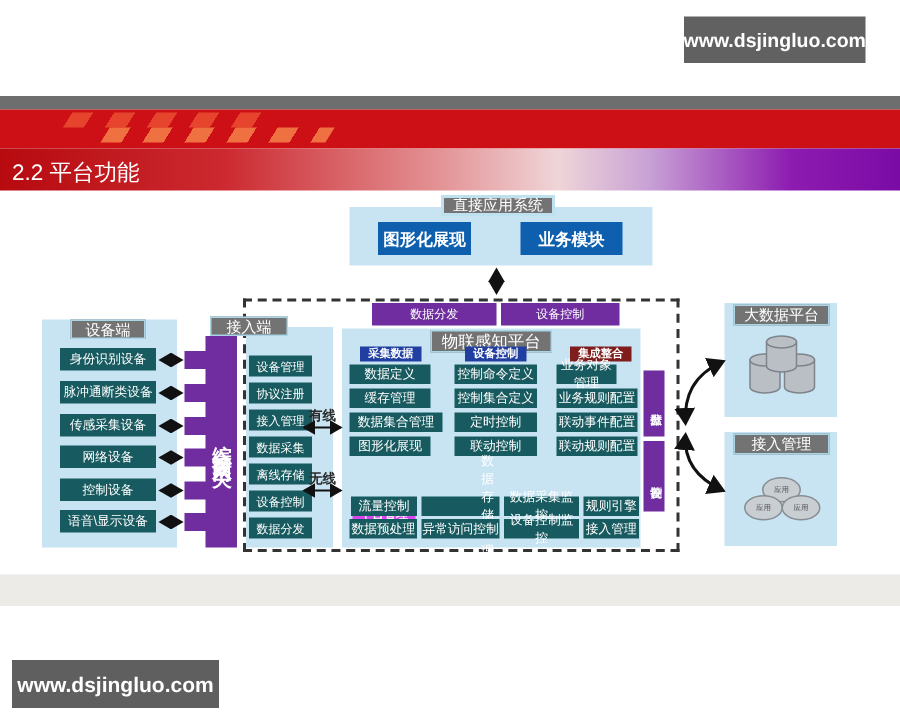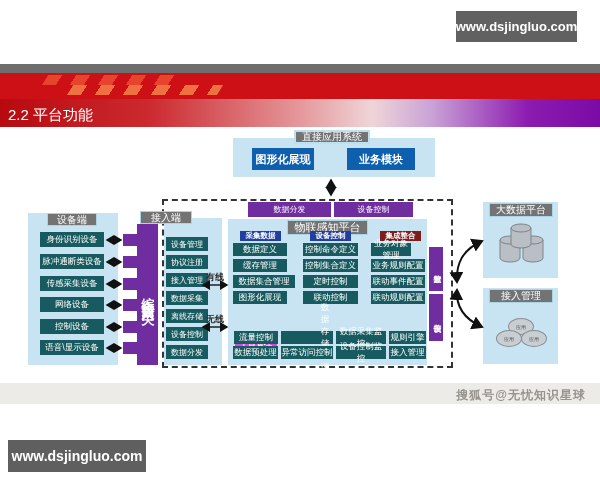--- a/index.html
+++ b/index.html
@@ -144,16 +144,15 @@
     <line x1="107" y1="305" x2="121" y2="305" stroke="#111" stroke-width="1.4" marker-start="url(#ah)" marker-end="url(#ah)"></line>
     <line x1="107" y1="327" x2="121" y2="327" stroke="#111" stroke-width="1.4" marker-start="url(#ah)" marker-end="url(#ah)"></line>
     <line x1="107" y1="348" x2="121" y2="348" stroke="#111" stroke-width="1.4" marker-start="url(#ah)" marker-end="url(#ah)"></line>
     <line x1="203" y1="285" x2="227" y2="285" stroke="#111" stroke-width="1.4" marker-start="url(#ah)" marker-end="url(#ah)"></line>
     <line x1="203" y1="327" x2="227" y2="327" stroke="#111" stroke-width="1.4" marker-start="url(#ah)" marker-end="url(#ah)"></line>
     <path d="M482 241 C 462 250 456 264 457 282" fill="none" stroke="#111" stroke-width="2" marker-start="url(#ah)" marker-end="url(#ah)"></path>
     <path d="M482 327 C 462 318 456 304 457 290" fill="none" stroke="#111" stroke-width="2" marker-start="url(#ah)" marker-end="url(#ah)"></path>
   </svg>
 
   <div class="p" style="left:0;top:383px;width:600px;height:21px;background:#edebe7;"></div>
-  <div class="p" style="right:14px;top:387px;font-size:12px;font-weight:bold;color:#96928c;letter-spacing:1px;z-index:6;">搜狐号@无忧知识星球</div>
   <div class="p fx wm" style="left:8px;top:440px;width:138px;height:32px;font-size:14px;background:#5f5f5f;">www.dsjingluo.com</div>
 
 </div>
 
 </body></html>

